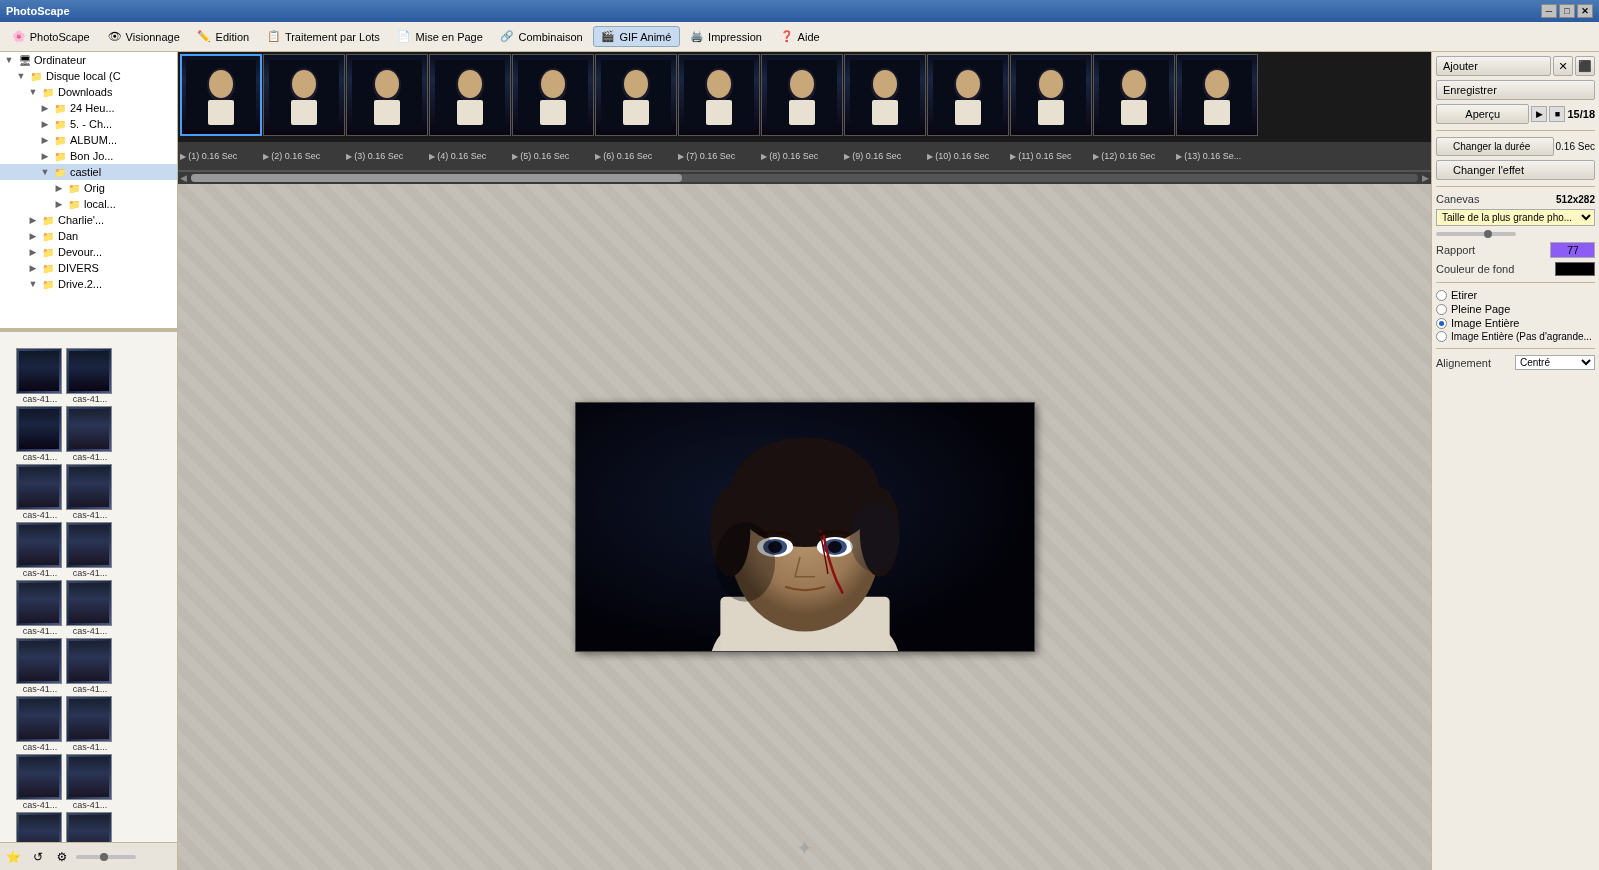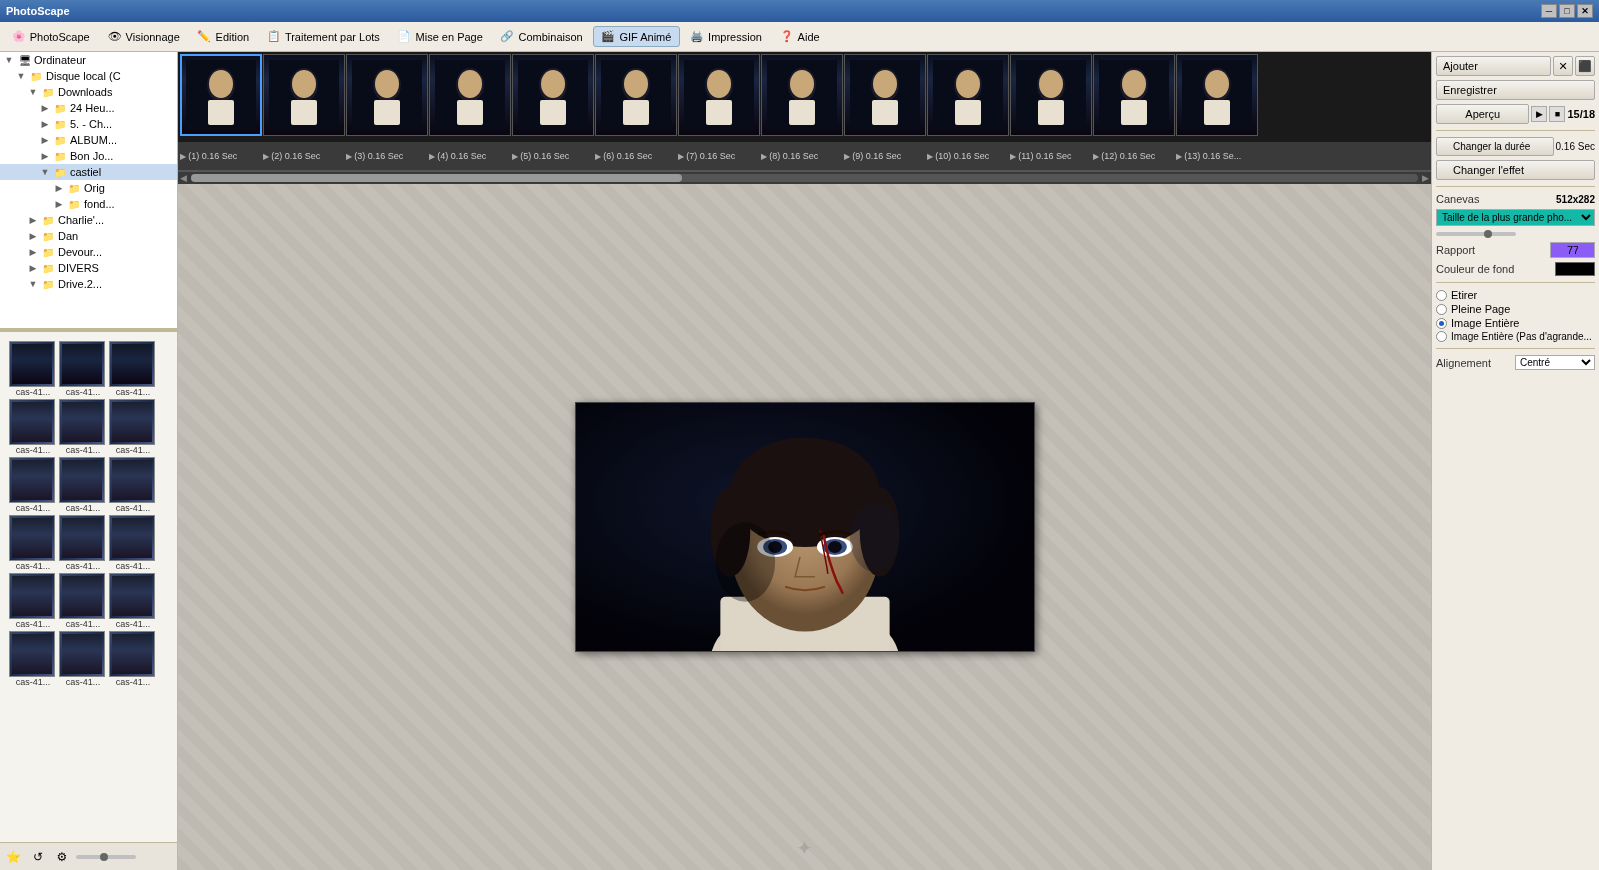--- a/index.html
+++ b/index.html
@@ -82,21 +82,21 @@
       white-space: nowrap;
     }
     .tree-icon { width: 14px; height: 14px; margin-right: 2px; display: inline-flex; align-items: center; justify-content: center; font-size: 10px; }
     .folder-icon { color: #e8c000; }
     .expand-icon { color: #666; font-size: 9px; }
 
     .thumb-panel {
       flex: 1;
       overflow-y: auto;
       overflow-x: hidden;
-      padding: 9px;
+      padding: 16px;
       display: flex;
       flex-wrap: wrap;
       gap: 2px;
       align-content: flex-start;
     }
     .thumb-item {
       width: 48px;
       cursor: pointer;
       text-align: center;
     }
@@ -364,21 +364,21 @@
     }
     .dropdown-row {
       display: flex;
       align-items: center;
       gap: 2px;
     }
     .dropdown-select {
       flex: 1;
       font-size: 10px;
       border: 1px solid #aaa;
-      background: #14b8a6;
+      background: #fef9c3;
       padding: 1px;
     }
 
     .rapport-row {
       display: flex;
       align-items: center;
       justify-content: space-between;
     }
     .slider-right {
       width: 80px;
@@ -540,21 +540,21 @@
         <span>castiel</span>
       </div>
       <div class="tree-item" style="padding-left:52px;">
         <span class="tree-icon expand-icon">▶</span>
         <span class="tree-icon folder-icon">📁</span>
         <span>Orig</span>
       </div>
       <div class="tree-item" style="padding-left:52px;">
         <span class="tree-icon expand-icon">▶</span>
         <span class="tree-icon folder-icon">📁</span>
-        <span>fond...</span>
+        <span>local...</span>
       </div>
       <div class="tree-item" style="padding-left:26px;">
         <span class="tree-icon expand-icon">▶</span>
         <span class="tree-icon folder-icon">📁</span>
         <span>Charlie'...</span>
       </div>
       <div class="tree-item" style="padding-left:26px;">
         <span class="tree-icon expand-icon">▶</span>
         <span class="tree-icon folder-icon">📁</span>
         <span>Dan</span>

